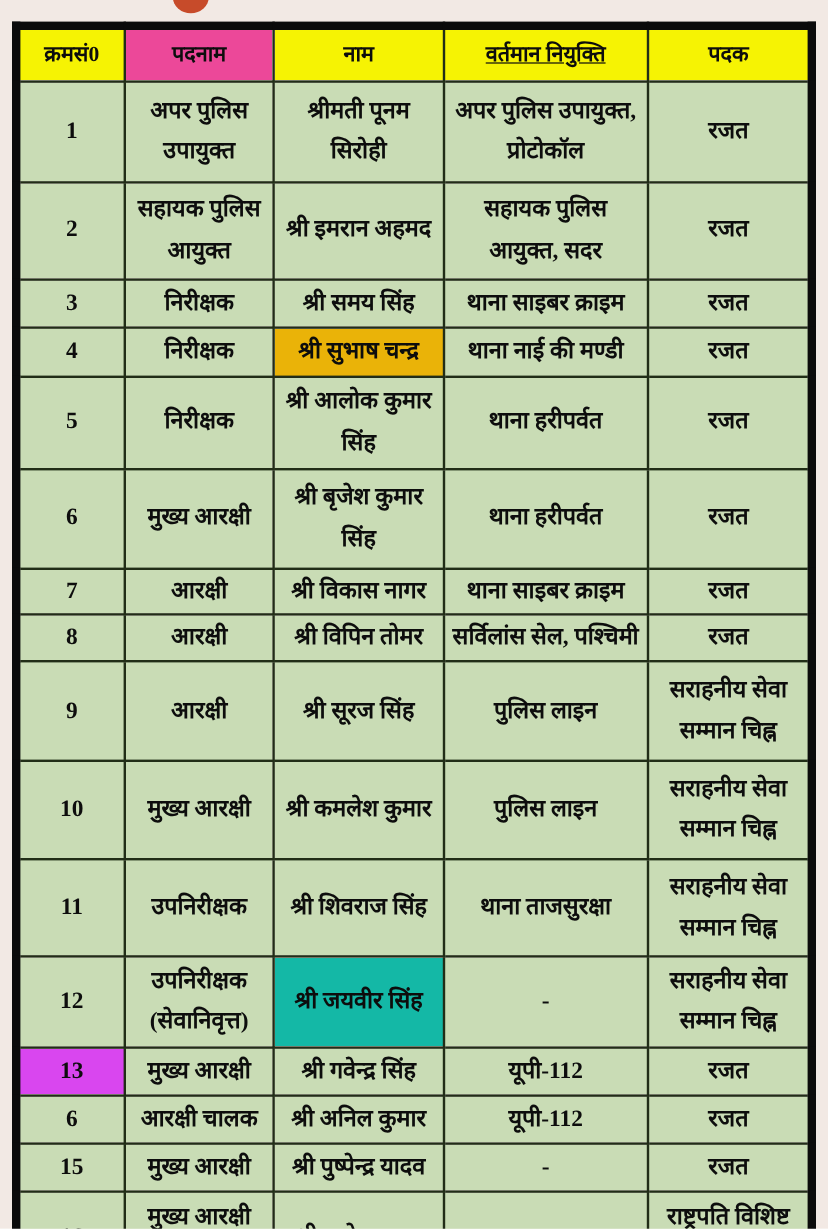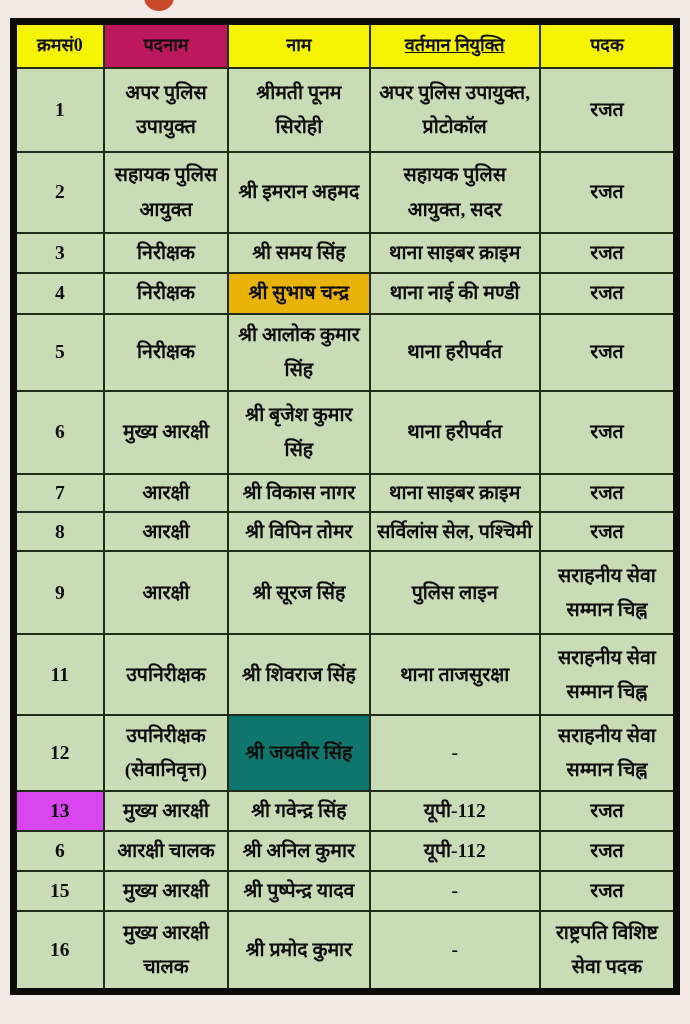--- a/index.html
+++ b/index.html
@@ -69,21 +69,21 @@
     <colgroup>
       <col style="width:13.6%">
       <col style="width:18.8%">
       <col style="width:21.3%">
       <col style="width:25.7%">
       <col style="width:20.6%">
     </colgroup>
     <thead>
       <tr id="header-row">
           <th style="background: rgb(246, 243, 3);">क्रमसं0</th>
-          <th style="background: #be185d;">पदनाम</th>
+          <th style="background: #ec4899;">पदनाम</th>
           <th style="background: rgb(246, 243, 3);">नाम</th>
           <th style="background: rgb(246, 243, 3); text-decoration: underline;">वर्तमान नियुक्ति</th>
           <th style="background: rgb(246, 243, 3);">पदक</th>
         </tr>
     </thead>
     <tbody id="table-body">
         <tr>
           <td style="background: rgb(201, 220, 181); height: 80px;">1</td>
           <td style="background: rgb(201, 220, 181); height: 80px; text-align: center;">अपर पुलिस उपायुक्त</td>
           <td style="background: rgb(201, 220, 181); height: 80px;">श्रीमती पूनम सिरोही</td>
@@ -140,30 +140,37 @@
           <td style="background: rgb(201, 220, 181); height: 35px;">रजत</td>
         </tr>
         <tr>
           <td style="background: rgb(201, 220, 181); height: 79px;">9</td>
           <td style="background: rgb(201, 220, 181); height: 79px;">आरक्षी</td>
           <td style="background: rgb(201, 220, 181); height: 79px;">श्री सूरज सिंह</td>
           <td style="background: rgb(201, 220, 181); height: 79px;">पुलिस लाइन</td>
           <td style="background: rgb(201, 220, 181); height: 79px;">सराहनीय सेवा सम्मान चिह्न</td>
         </tr>
         <tr>
+          <td style="background: rgb(201, 220, 181); height: 78px;">10</td>
+          <td style="background: rgb(201, 220, 181); height: 78px;">मुख्य आरक्षी</td>
+          <td style="background: rgb(201, 220, 181); height: 78px;">श्री कमलेश कुमार</td>
+          <td style="background: rgb(201, 220, 181); height: 78px;">पुलिस लाइन</td>
+          <td style="background: rgb(201, 220, 181); height: 78px;">सराहनीय सेवा सम्मान चिह्न</td>
+        </tr>
+        <tr>
           <td style="background: rgb(201, 220, 181); height: 77px;">11</td>
           <td style="background: rgb(201, 220, 181); height: 77px;">उपनिरीक्षक</td>
           <td style="background: rgb(201, 220, 181); height: 77px;">श्री शिवराज सिंह</td>
           <td style="background: rgb(201, 220, 181); height: 77px;">थाना ताजसुरक्षा</td>
           <td style="background: rgb(201, 220, 181); height: 77px;">सराहनीय सेवा सम्मान चिह्न</td>
         </tr>
         <tr>
           <td style="background: rgb(201, 220, 181); height: 72px;">12</td>
           <td style="background: rgb(201, 220, 181); height: 72px;">उपनिरीक्षक (सेवानिवृत्त)</td>
-          <td style="background: #0f766e; height: 72px;">श्री जयवीर सिंह</td>
+          <td style="background: #14b8a6; height: 72px;">श्री जयवीर सिंह</td>
           <td style="background: rgb(201, 220, 181); height: 72px;">-</td>
           <td style="background: rgb(201, 220, 181); height: 72px;">सराहनीय सेवा सम्मान चिह्न</td>
         </tr>
         <tr>
           <td style="background: #d946ef; height: 36px;">13</td>
           <td style="background: rgb(201, 220, 181); height: 36px;">मुख्य आरक्षी</td>
           <td style="background: rgb(201, 220, 181); height: 36px; margin-left: 48px;">श्री गवेन्द्र सिंह</td>
           <td style="background: rgb(201, 220, 181); height: 36px;">यूपी-112</td>
           <td style="background: rgb(201, 220, 181); height: 36px;">रजत</td>
         </tr>

